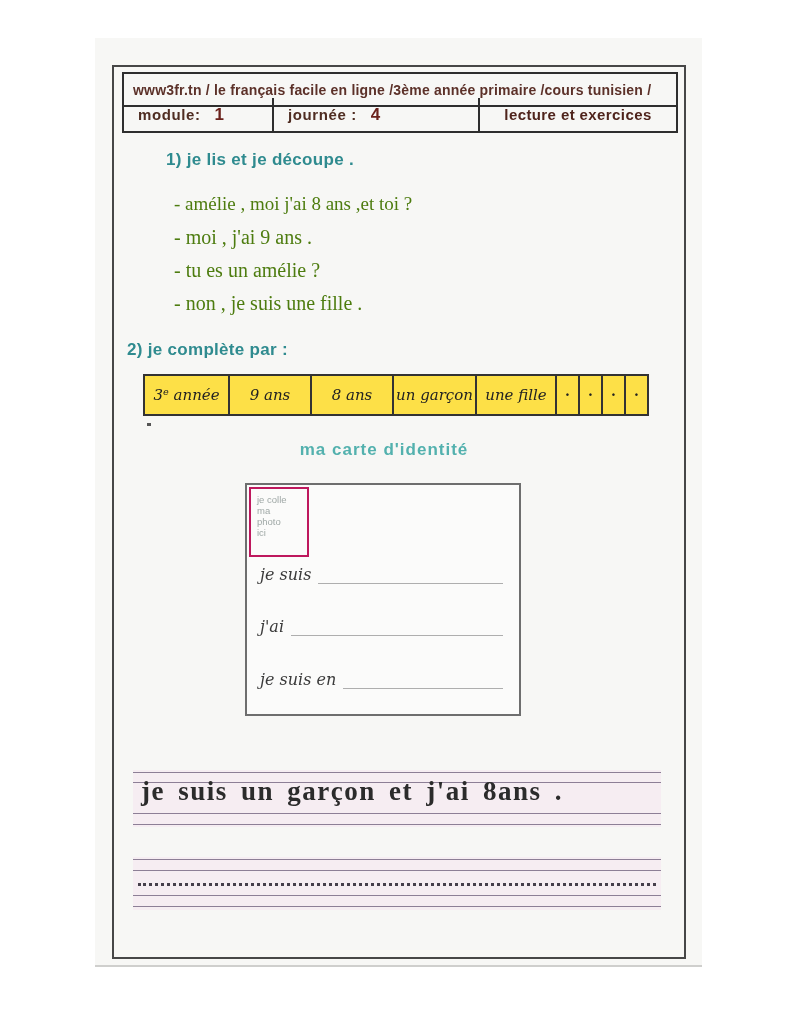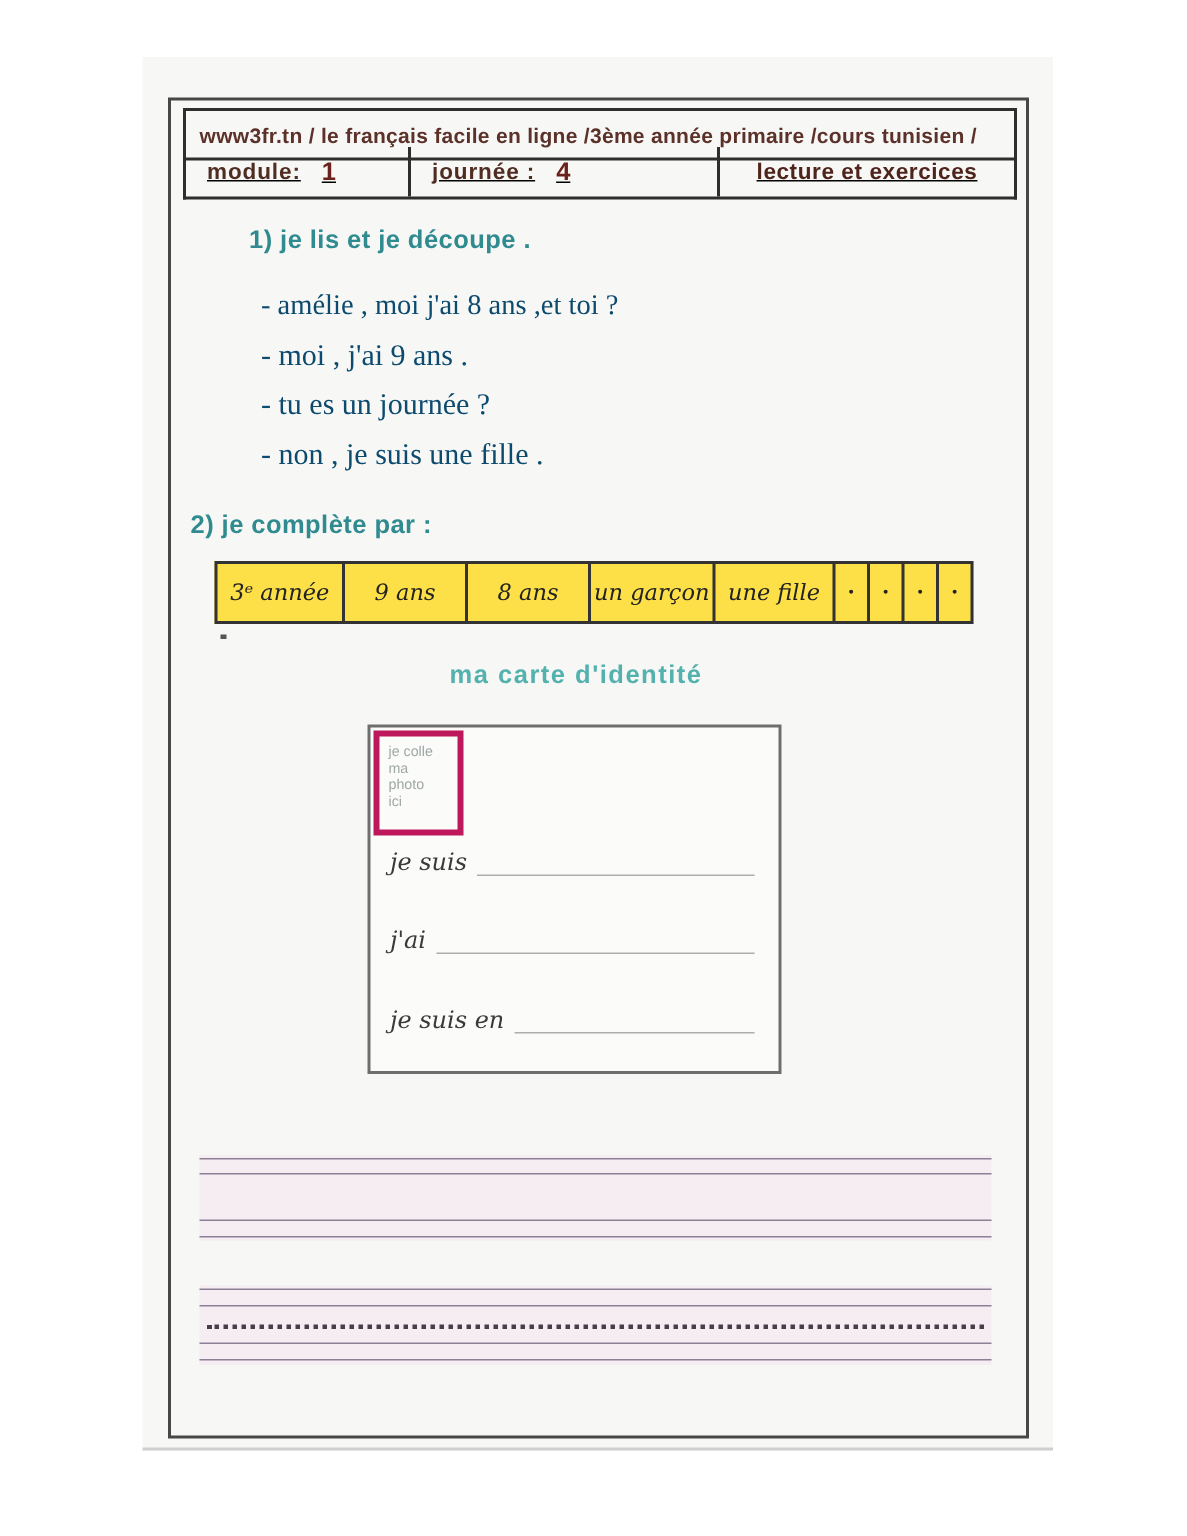--- a/index.html
+++ b/index.html
@@ -7,55 +7,55 @@
           font-family:"Liberation Sans",sans-serif;}
   .sheet{position:absolute;left:95px;top:38px;width:607px;height:927px;background:#f7f7f5;
          border-bottom:2px solid #cfcfcd;}
   .outer-box{position:absolute;left:112px;top:65px;width:570px;height:890px;border:2px solid #474747;}
 
   
   .banner-row{position:absolute;left:122px;top:72px;width:556px;height:35px;border:2px solid #2e2e2e;
               display:flex;align-items:center;padding-left:9px;box-sizing:border-box;
               font-size:14px;font-weight:600;color:#5c3129;letter-spacing:0.2px;}
   .meta-row{position:absolute;left:122px;top:98px;width:556px;height:35px;border:2px solid #2e2e2e;
-            border-top:none;display:flex;box-sizing:border-box;text-decoration:underline;}
+            border-top:none;display:flex;box-sizing:border-box;}
   .meta-cell{display:flex;align-items:center;justify-content:flex-start;gap:14px;
              border-right:2px solid #2e2e2e;box-sizing:border-box;padding-left:14px;}
   .meta-cell:last-child{border-right:none;justify-content:center;padding-left:0;}
   .meta-label{font-size:15px;font-weight:700;color:#4f2d22;letter-spacing:0.6px;}
   .meta-value{font-size:17px;font-weight:800;color:#6b221c;}
   .meta-cat{font-size:15px;font-weight:800;color:#4f241c;letter-spacing:0.4px;}
 
   
   .ex-title{position:absolute;font-weight:700;color:#2f8b8f;letter-spacing:0.3px;}
   .ex1-title{left:130px;top:150px;font-size:17px;margin-left:36px;}
   .ex2-title{left:127px;top:340px;font-size:17px;}
   .ex3-title{left:140px;top:734px;font-size:23px;letter-spacing:1px;margin-top:44px;}
 
   
   .dialogue{position:absolute;left:174px;top:193px;font-family:"Liberation Serif",serif;
-            color:#0c4a6e;}
+            color:#4d7c0f;}
   .dialogue p{margin:0;height:33px;font-size:20px;}
   .dialogue p:first-child{font-size:19px;}
 
   
   .word-table{position:absolute;left:143px;top:374px;width:506px;height:42px;display:flex;
               border:2px solid #333;background:#fde047;box-sizing:border-box;}
   .wcell{border-right:2px solid #333;display:flex;align-items:center;justify-content:center;
          font-family:"DejaVu Serif",serif;font-style:italic;font-size:15px;color:#222;box-sizing:border-box;}
   .wcell:last-child{border-right:none;}
   .dotcell{font-weight:700;font-size:14px;font-style:normal;}
   .table-mark{position:absolute;left:147px;top:423px;width:4px;height:3px;background:#555;}
 
   
   .card-title{position:absolute;left:245px;top:440px;width:278px;text-align:center;
               font-size:17px;font-weight:700;color:#53b1ae;letter-spacing:1px;}
   .card{position:absolute;left:245px;top:483px;width:276px;height:233px;border:2px solid #6e6e6e;
         background:#fbfbfa;box-sizing:border-box;}
-  .photo-box{position:absolute;left:2px;top:2px;width:60px;height:70px;border:4px solid #be185d;
+  .photo-box{position:absolute;left:2px;top:2px;width:60px;height:70px;border:2px solid #be185d;
              box-sizing:border-box;padding:5px 0 0 6px;font-size:9.5px;line-height:11px;color:#9fa8a6;}
   .card-row{position:absolute;display:flex;align-items:flex-end;right:16px;}
   .card-label{font-family:"DejaVu Serif",serif;font-style:italic;font-size:16px;color:#3a3a3a;
               white-space:nowrap;}
   .field-line{flex:1;border-bottom:1.2px solid #aeaeae;margin-left:7px;height:15px;}
   .row-name{left:66px;top:28px;}
   .row-suis{left:13px;top:80px;}
   .row-ai{left:13px;top:132px;}
   .row-suisen{left:13px;top:185px;justify-content:flex-end;}
 
@@ -91,21 +91,21 @@
     </div>
     <div class="meta-cell" style="flex:1;">
       <span class="meta-cat">lecture et exercices</span>
     </div>
   </div>
 
   <div class="ex-title ex1-title">1) je lis et je découpe .</div>
   <div class="dialogue">
     <p>- amélie , moi j'ai 8 ans ,et toi ?</p>
     <p>- moi , j'ai 9 ans .</p>
-    <p>- tu es un journée ?</p>
+    <p>- tu es un amélie ?</p>
     <p>- non , je suis une fille .</p>
   </div>
 
   <div class="ex-title ex2-title">2) je complète par :</div>
   <div class="word-table">
     <div class="wcell" style="width:85px;">3ᵉ année</div>
     <div class="wcell" style="width:82px;">9 ans</div>
     <div class="wcell" style="width:82px;">8 ans</div>
     <div class="wcell" style="width:83px;">un garçon</div>
     <div class="wcell" style="width:80px;">une fille</div>
@@ -136,20 +136,21 @@
       <span class="card-label">je suis en</span>
       <div class="field-line"></div>
     </div>
   </div>
 
   <div class="ex-title ex3-title">3) j'écris .</div>
 
   <div class="write write1">
     <div class="rule" style="top:2px;"></div>
     <div class="rule" style="top:12px;"></div>
+    <div class="model-sentence">je suis un garçon et j'ai 8ans .</div>
     <div class="rule" style="top:43px;"></div>
     <div class="rule" style="top:54px;"></div>
   </div>
 
   <div class="write write2">
     <div class="rule" style="top:2px;"></div>
     <div class="rule" style="top:13px;"></div>
     <div class="dotted-rule" style="top:26px;"></div>
     <div class="rule" style="top:38px;"></div>
     <div class="rule" style="top:49px;"></div>

